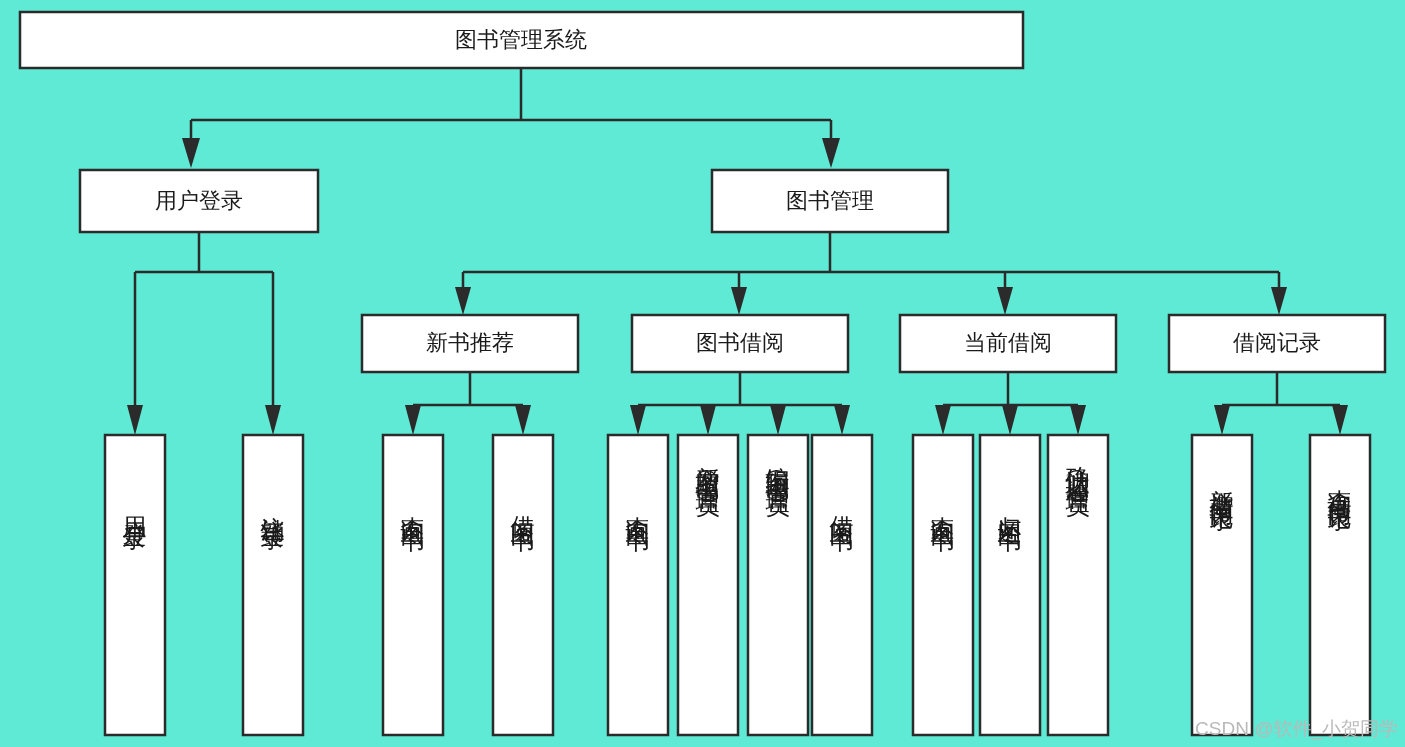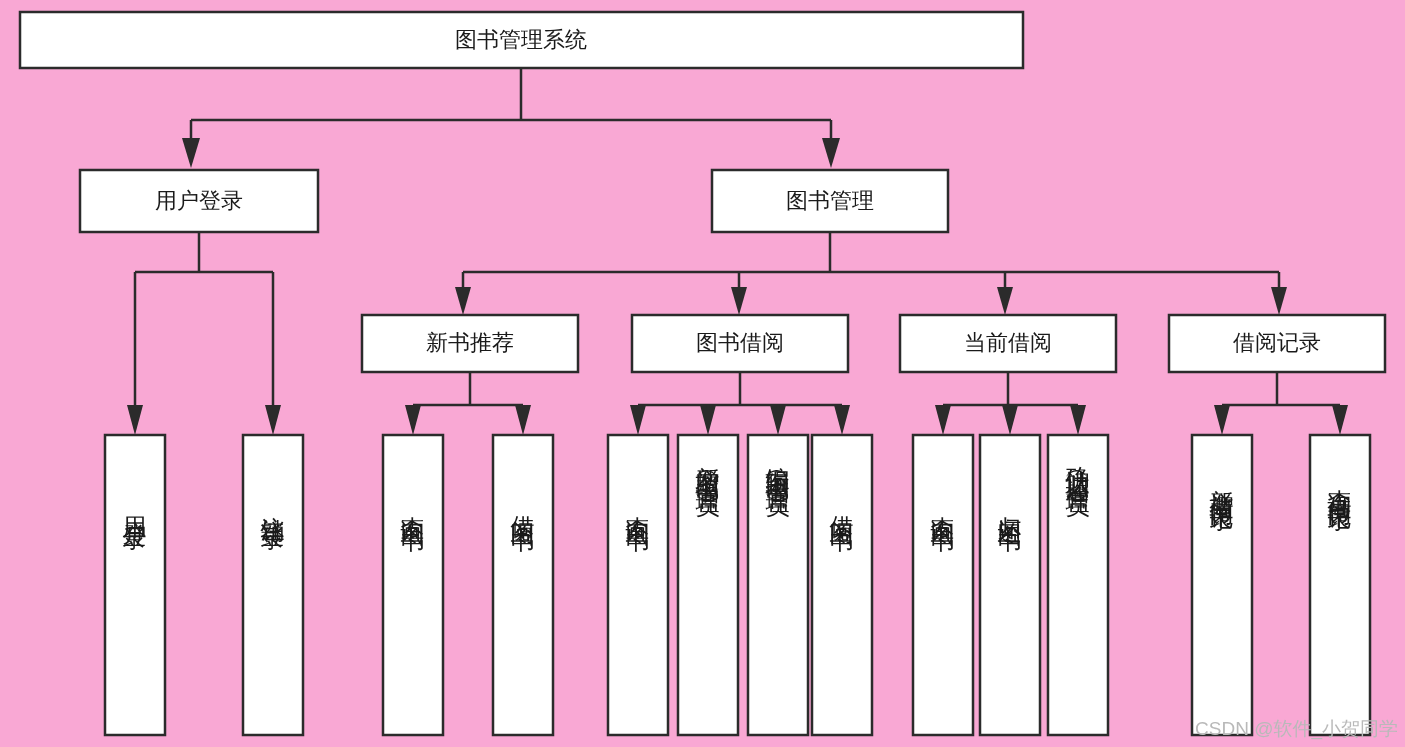--- a/index.html
+++ b/index.html
@@ -7,21 +7,21 @@
     padding: 0;
     background: #ffffff;
   }
   body {
     font-family: "Liberation Sans", "DejaVu Sans", sans-serif;
   }
   #diagram-root {
     position: relative;
     width: 1405px;
     height: 747px;
-    background: #f9a8d4;
+    background: #5eead4;
     overflow: hidden;
   }
   svg#tree-svg {
     position: absolute;
     left: 0;
     top: 0;
     width: 1405px;
     height: 747px;
   }
   .node-box {

